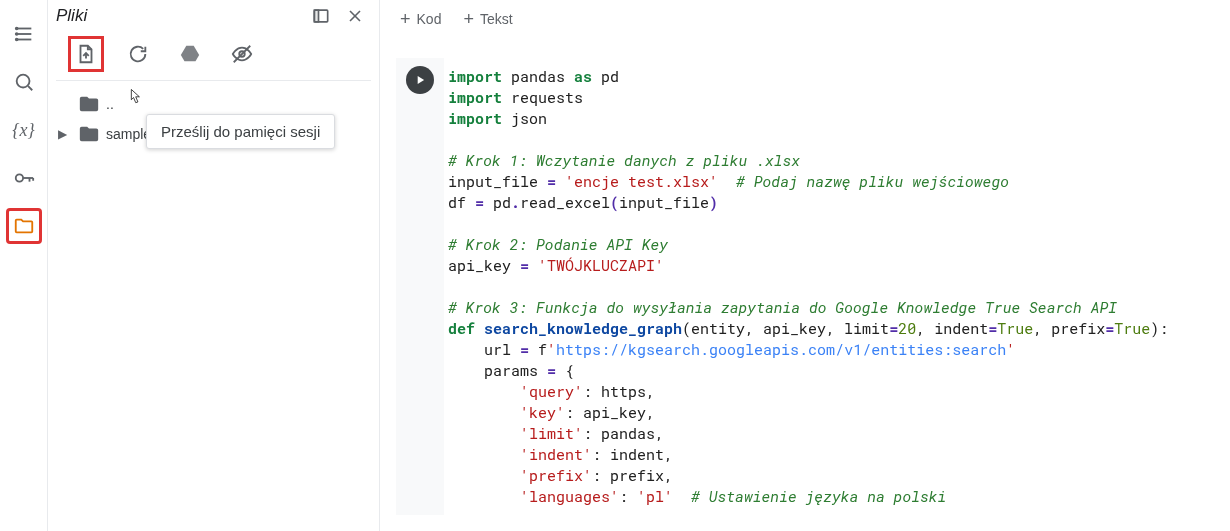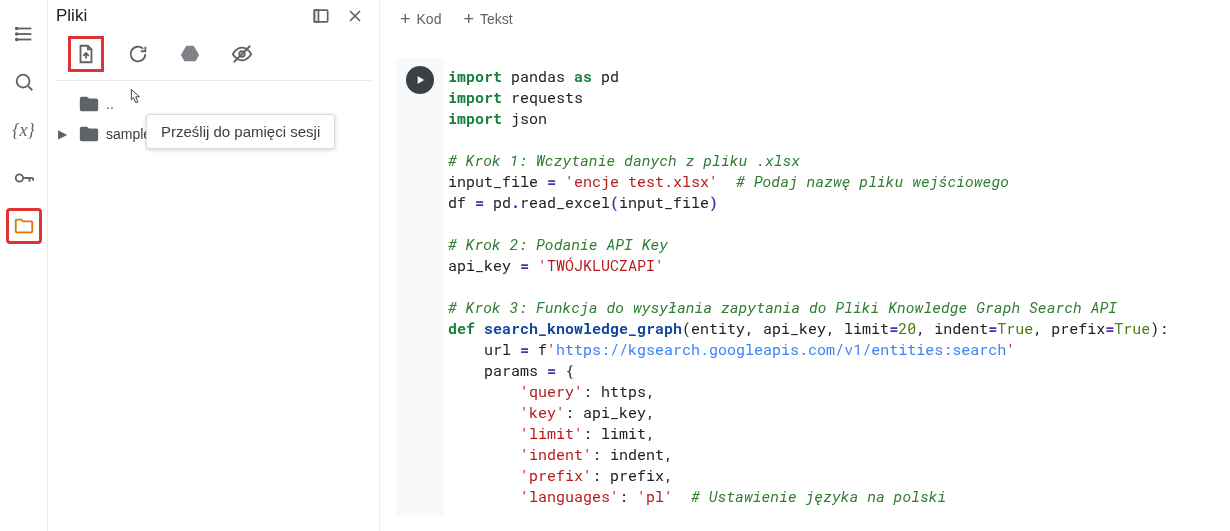--- a/index.html
+++ b/index.html
@@ -46,20 +46,21 @@
 }
 .sidebar-header {
   display: flex;
   align-items: center;
   justify-content: space-between;
   padding: 6px 14px 6px 8px;
 }
 .sidebar-title {
   font-size: 17px;
   color: #202124;
+  font-style: italic;
 }
 .sidebar-hdr-icons {
   display: flex;
   gap: 14px;
   color: #5f6368;
 }
 .sidebar-hdr-icons span {
   cursor: pointer;
   display: flex;
   align-items: center;
@@ -331,24 +332,24 @@
 <span class="kw">import</span><span> requests</span>
 <span class="kw">import</span><span> json</span>
 
 <span class="cm"># Krok 1: Wczytanie danych z pliku .xlsx</span>
 <span>input_file </span><span class="op">=</span><span> </span><span class="str">'encje test.xlsx'</span><span>  </span><span class="cm"># Podaj nazwę pliku wejściowego</span>
 <span>df </span><span class="op">=</span><span> pd</span><span class="op">.</span><span>read_excel</span><span class="op">(</span><span>input_file</span><span class="op">)</span>
 
 <span class="cm"># Krok 2: Podanie API Key</span>
 <span>api_key </span><span class="op">=</span><span> </span><span class="str">'TWÓJKLUCZAPI'</span>
 
-<span class="cm"># Krok 3: Funkcja do wysyłania zapytania do Pliki Knowledge Graph Search API</span>
+<span class="cm"># Krok 3: Funkcja do wysyłania zapytania do Google Knowledge True Search API</span>
 <span class="kw">def</span><span> </span><span class="fn">search_knowledge_graph</span><span>(entity, api_key, limit</span><span class="op">=</span><span class="num">20</span><span>, indent</span><span class="op">=</span><span class="num">True</span><span>, prefix</span><span class="op">=</span><span class="num">True</span><span>):</span>
 <span>    </span><span>url </span><span class="op">=</span><span> f</span><span class="str">'</span><span class="url">https://kgsearch.googleapis.com/v1/entities:search</span><span class="str">'</span>
 <span>    </span><span>params </span><span class="op">=</span><span> {</span>
 <span>        </span><span class="str">'query'</span><span>: https,</span>
 <span>        </span><span class="str">'key'</span><span>: api_key,</span>
-<span>        </span><span class="str">'limit'</span><span>: limit,</span>
+<span>        </span><span class="str">'limit'</span><span>: pandas,</span>
 <span>        </span><span class="str">'indent'</span><span>: indent,</span>
 <span>        </span><span class="str">'prefix'</span><span>: prefix,</span>
 <span>        </span><span class="str">'languages'</span><span>: </span><span class="str">'pl'</span><span>  </span><span class="cm"># Ustawienie języka na polski</span></pre>
   </div>
 </div>
 
 </body></html>

